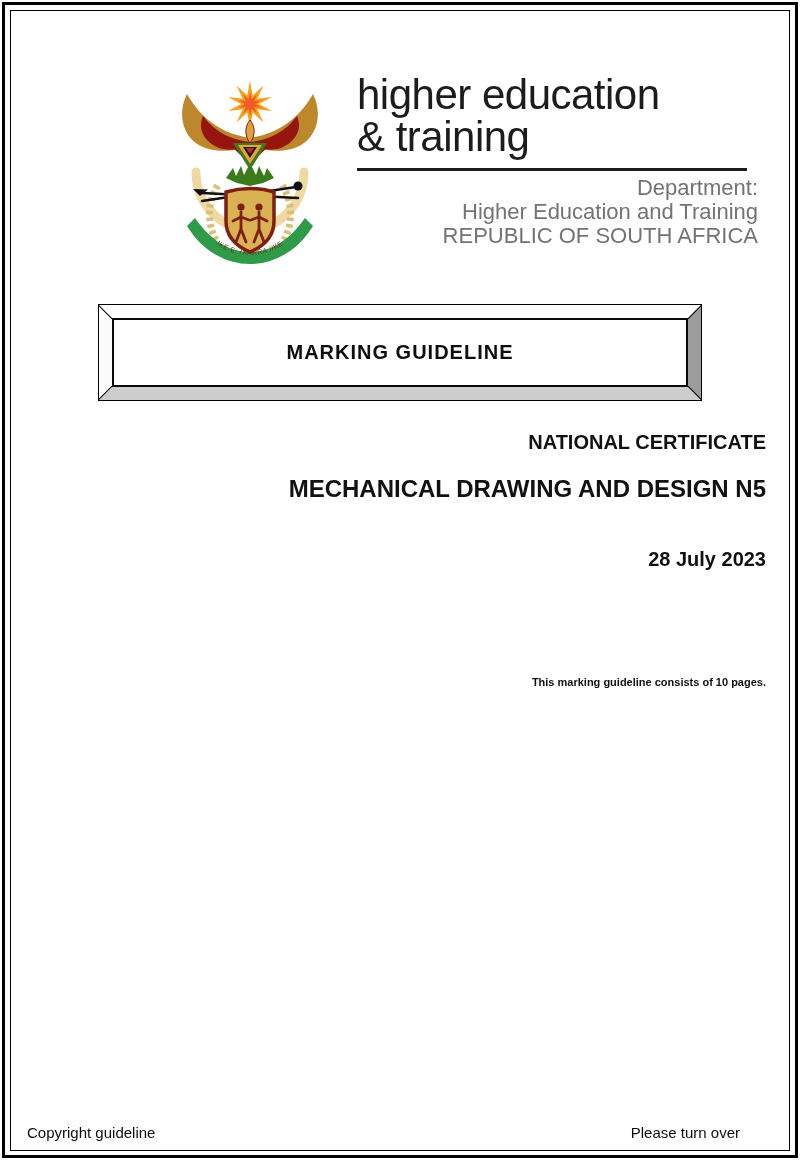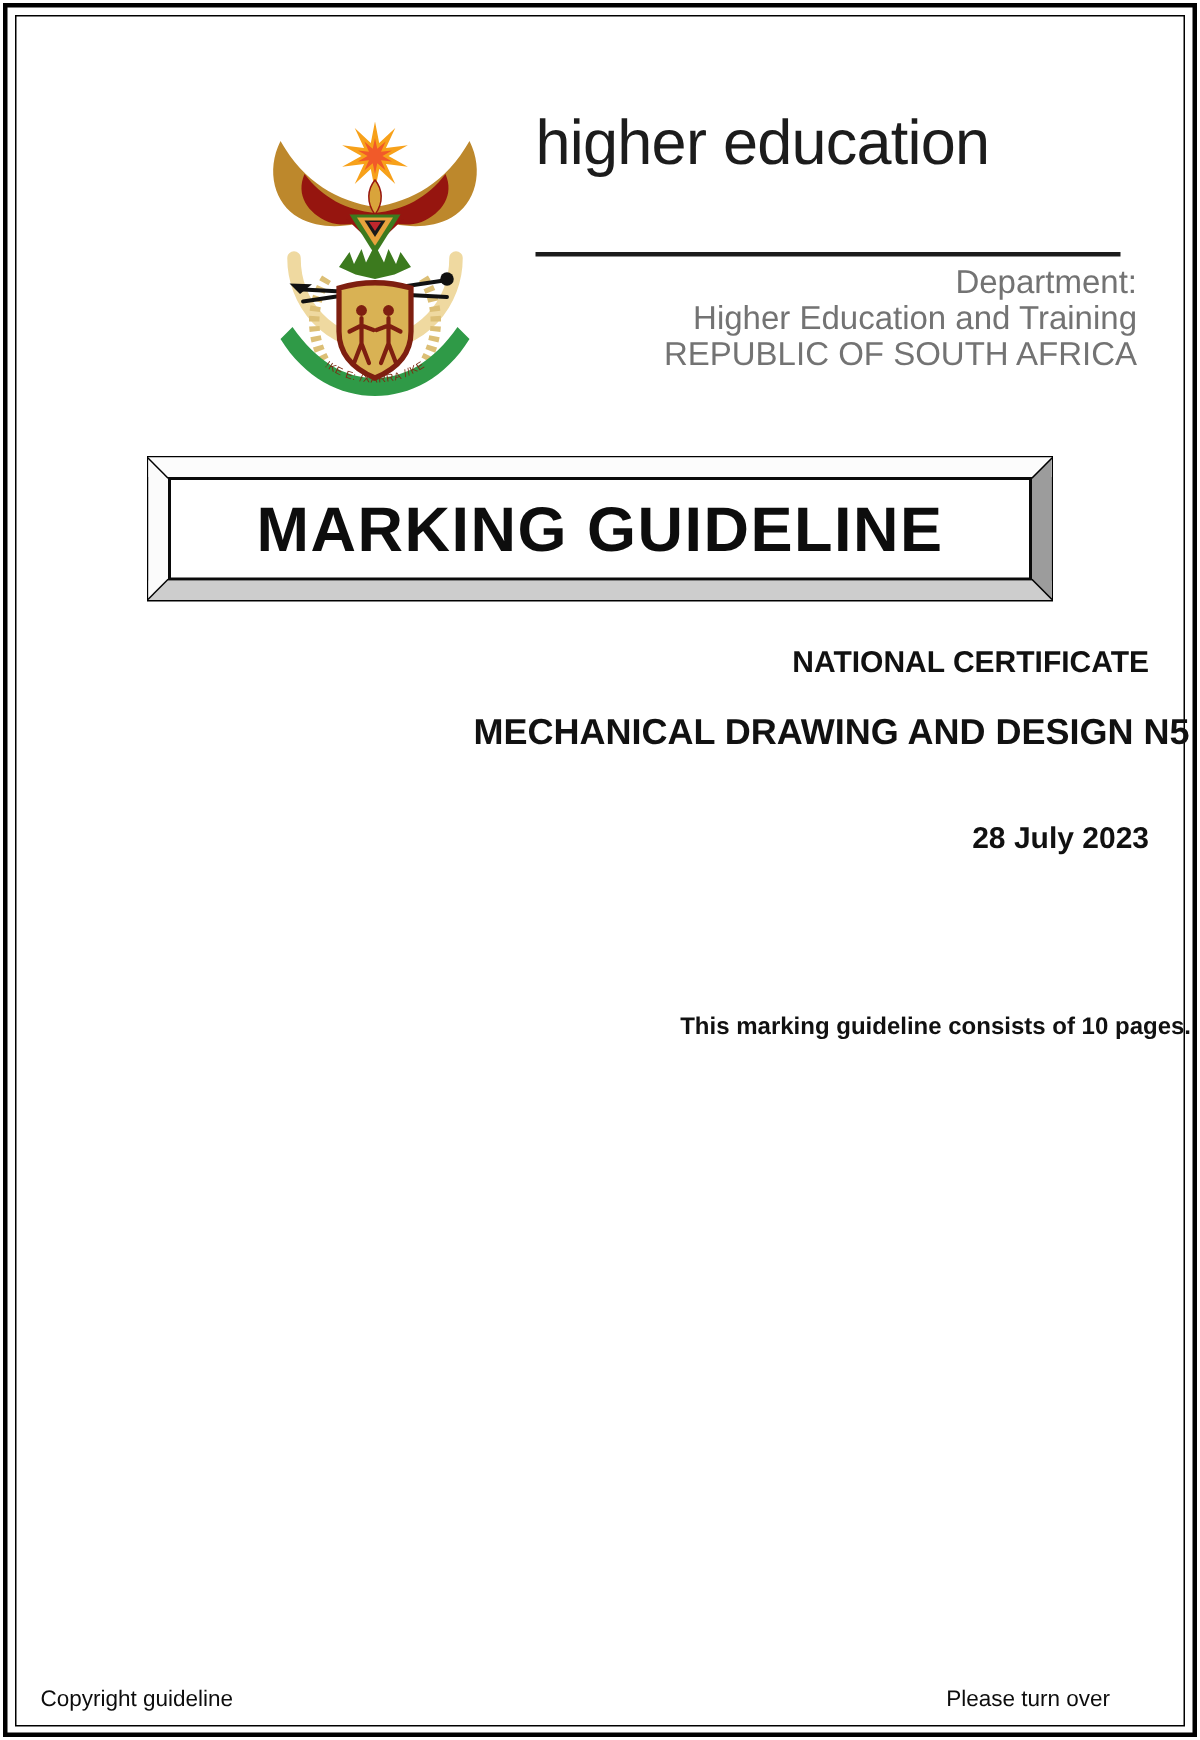--- a/index.html
+++ b/index.html
@@ -30,29 +30,29 @@
   .bevel { position:absolute; left:0; top:0; right:0; bottom:0;
     border:13px solid; border-color:#fcfcfc #9c9c9c #cdcdcd #fbfbfb; box-sizing:border-box; }
   .miter { position:absolute; display:block; width:19px; height:1px; background:#000; }
   .m-tl { left:0; top:0; transform-origin:0 0; transform:rotate(45deg); }
   .m-tr { right:0; top:0; transform-origin:100% 0; transform:rotate(-45deg); }
   .m-bl { left:0; bottom:0; transform-origin:0 100%; transform:rotate(-45deg); }
   .m-br { right:0; bottom:0; transform-origin:100% 100%; transform:rotate(45deg); }
   .title-inner { position:absolute; left:13px; top:13px; right:13px; bottom:13px;
     border:2px solid #0a0a0a; background:#fff;
     display:flex; align-items:center; justify-content:center; }
-  .title-text { font-size:42px; font-weight:700; letter-spacing:1px; color:#0d0d0d; }
+  .title-text { font-size:20px; font-weight:700; letter-spacing:1px; color:#0d0d0d; }
 
   
   .centerline { position:absolute; left:0; width:766px; text-align:right;
     font-weight:700; color:#111; white-space:nowrap; }
   .certificate { top:431px; font-size:20px; }
-  .subject { top:475px; font-size:24px;margin-left:27px; }
+  .subject { top:475px; font-size:24px; }
   .exam-date { top:548px; font-size:20px; }
-  .pages-note { top:676px; font-size:16px;padding-left:28px; }
+  .pages-note { top:676px; font-size:11px; }
 
   
   .footer { position:absolute; left:27px; right:60px; top:1124px; height:20px;
     font-size:15px; color:#0d0d0d; }
   .footer-left { position:absolute; left:0; top:0; }
   .footer-right { position:absolute; right:0; top:0; }
 </style>
 </head>
 <body>
 
@@ -102,20 +102,21 @@
     <path d="M 58 63 L 92 63 L 75 90 Z" fill="#3C7A1E"></path>
     <path d="M 63 65 L 87 65 L 75 84 Z" fill="#E8A33D"></path>
     <path d="M 68 67 L 82 67 L 75 78 Z" fill="#1A1A1A"></path>
     <path d="M 71 68 L 79 68 L 75 74 Z" fill="#C1272D"></path>
 
     <path d="M 51 98 L 58 88 L 61 96 L 66 86 L 69 95 L 75 83 L 81 95 L 84 86 L 89 96 L 92 88 L 99 98 L 88 103 L 75 106 L 62 103 Z" fill="#3C7A1E"></path>
   </svg>
 
   <div class="brand">
     <div class="brand-line">higher education</div>
+    <div class="brand-line">&amp; training</div>
   </div>
   <div class="brand-rule"></div>
   <div class="dept">
     <div class="dept-line">Department:</div>
     <div class="dept-line">Higher Education and Training</div>
     <div class="dept-line bold">REPUBLIC OF SOUTH AFRICA</div>
   </div>
 
   <div class="title-frame">
     <div class="bevel"></div>

